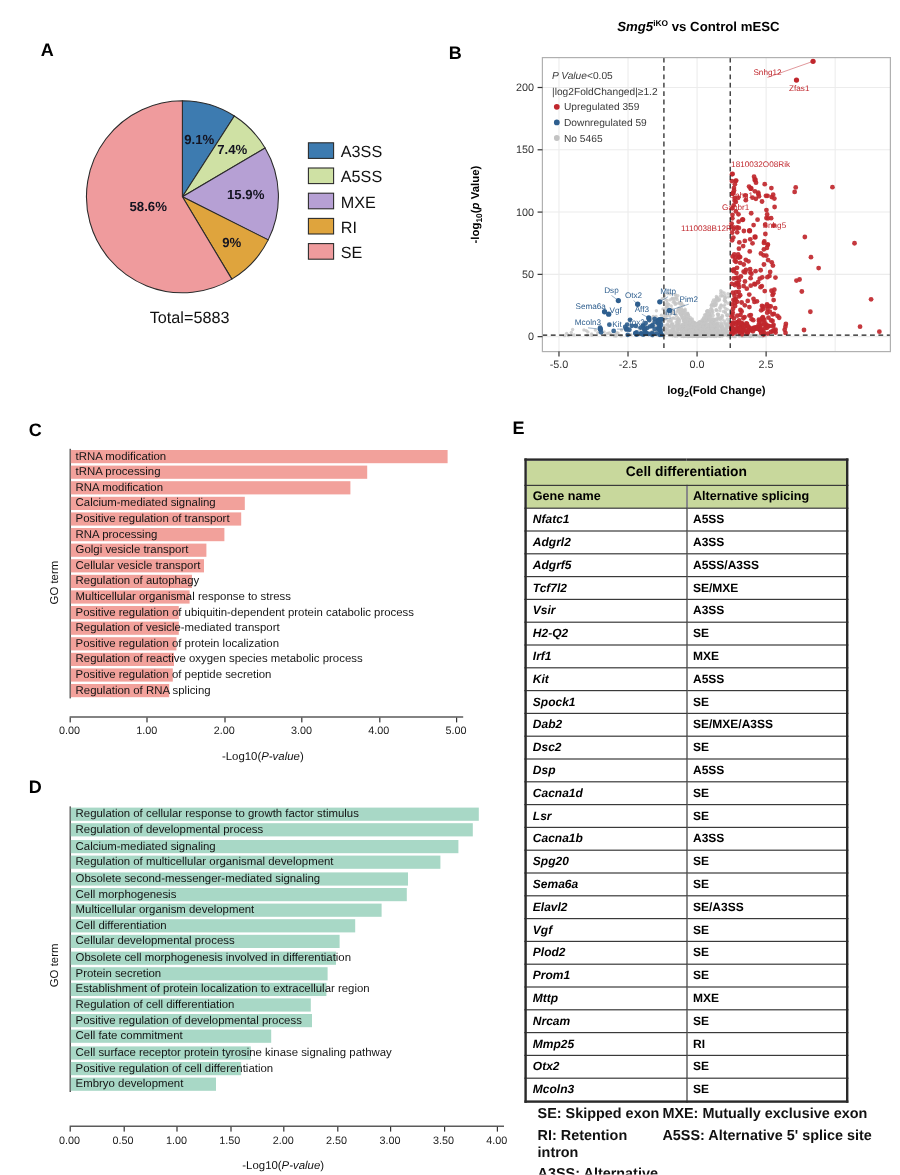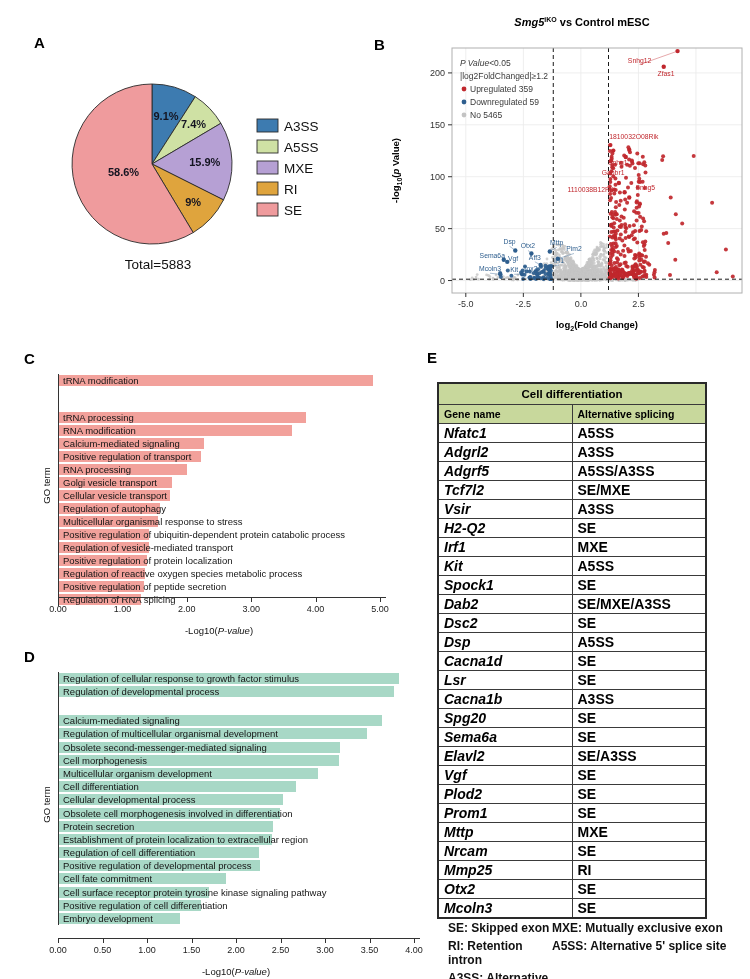--- a/index.html
+++ b/index.html
@@ -27,21 +27,21 @@
   .go-xaxis{position:absolute;left:0;border-top:1.5px solid #333;height:26px;}
   .go-tickmark{position:absolute;top:0;width:1px;height:4px;background:#333;}
   .go-ticklbl{position:absolute;top:6px;transform:translateX(-50%);font-size:9px;color:#222;white-space:nowrap;}
   .go-xlabel{position:absolute;transform:translateX(-50%);font-size:9.5px;color:#111;white-space:nowrap;}
   .go-ylabel{position:absolute;transform:rotate(-90deg);transform-origin:center;
              font-size:9.5px;color:#111;white-space:nowrap;}
 
   #tableE{position:absolute;left:437px;top:382px;width:270px;}
   #tableE table{border-collapse:collapse;width:100%;table-layout:fixed;}
   #tableE th,#tableE td{border:1px solid #3a3a3a;padding:0 5px;height:18px;
-                        font-size:14px;overflow:hidden;white-space:nowrap;}
+                        font-size:10px;overflow:hidden;white-space:nowrap;}
   #tableE table{border:2px solid #2a2a2a;}
   #tableE .t-title{background:#c8d89c;font-size:11.5px;font-weight:bold;text-align:center;height:20px;}
   #tableE .t-head{background:#c8d89c;font-size:10.5px;font-weight:bold;text-align:left;}
   #tableE td.gene{font-style:italic;font-weight:bold;width:120px;}
   #tableE td.splice{font-weight:bold;}
   #footnotes{position:absolute;left:448px;top:921px;font-size:12px;font-weight:bold;color:#111;}
   .fn-row{display:flex;margin-bottom:4px;}
   .fn-row span:first-child{width:104px;flex:none;}
 </style>
 </head>
@@ -2029,21 +2029,21 @@
       </g>
     </svg>
 
   <span class="panel-letter" style="left:24px;top:350px;">C</span>
   <div id="goC" class="go-chart" style="left:58px;top:374px;width:380px;height:270px;">
       <div class="go-plot" style="width:362px;">
         <div class="go-row" style="height:13px;">
           <div class="go-bar" style="width:314.3px;background:#f2a19b;"></div>
           <span class="go-lbl">tRNA modification</span>
         </div>
-        <div class="go-row" style="height:13px;margin-top:24px;">
+        <div class="go-row" style="height:13px;">
           <div class="go-bar" style="width:247.3px;background:#f2a19b;"></div>
           <span class="go-lbl">tRNA processing</span>
         </div>
         <div class="go-row" style="height:13px;">
           <div class="go-bar" style="width:232.5px;background:#f2a19b;"></div>
           <span class="go-lbl">RNA modification</span>
         </div>
         <div class="go-row" style="height:13px;">
           <div class="go-bar" style="width:144.9px;background:#f2a19b;"></div>
           <span class="go-lbl">Calcium-mediated signaling</span>
@@ -2115,21 +2115,21 @@
       <div class="go-ylabel" style="left:-42px;top:105.5px;width:60px;text-align:center;">GO term</div>
     </div>
 
   <span class="panel-letter" style="left:24px;top:648px;">D</span>
   <div id="goD" class="go-chart" style="left:58px;top:672px;width:420px;height:300px;">
       <div class="go-plot" style="width:396px;">
         <div class="go-row" style="height:13.2px;">
           <div class="go-bar" style="width:340.0px;background:#a8d8c6;"></div>
           <span class="go-lbl">Regulation of cellular response to growth factor stimulus</span>
         </div>
-        <div class="go-row" style="height:29px;">
+        <div class="go-row" style="height:14px;">
           <div class="go-bar" style="width:334.6px;background:#a8d8c6;"></div>
           <span class="go-lbl">Regulation of developmental process</span>
         </div>
         <div class="go-row" style="height:13.2px;">
           <div class="go-bar" style="width:323.1px;background:#a8d8c6;"></div>
           <span class="go-lbl">Calcium-mediated signaling</span>
         </div>
         <div class="go-row" style="height:13.2px;">
           <div class="go-bar" style="width:307.9px;background:#a8d8c6;"></div>
           <span class="go-lbl">Regulation of multicellular organismal development</span>

